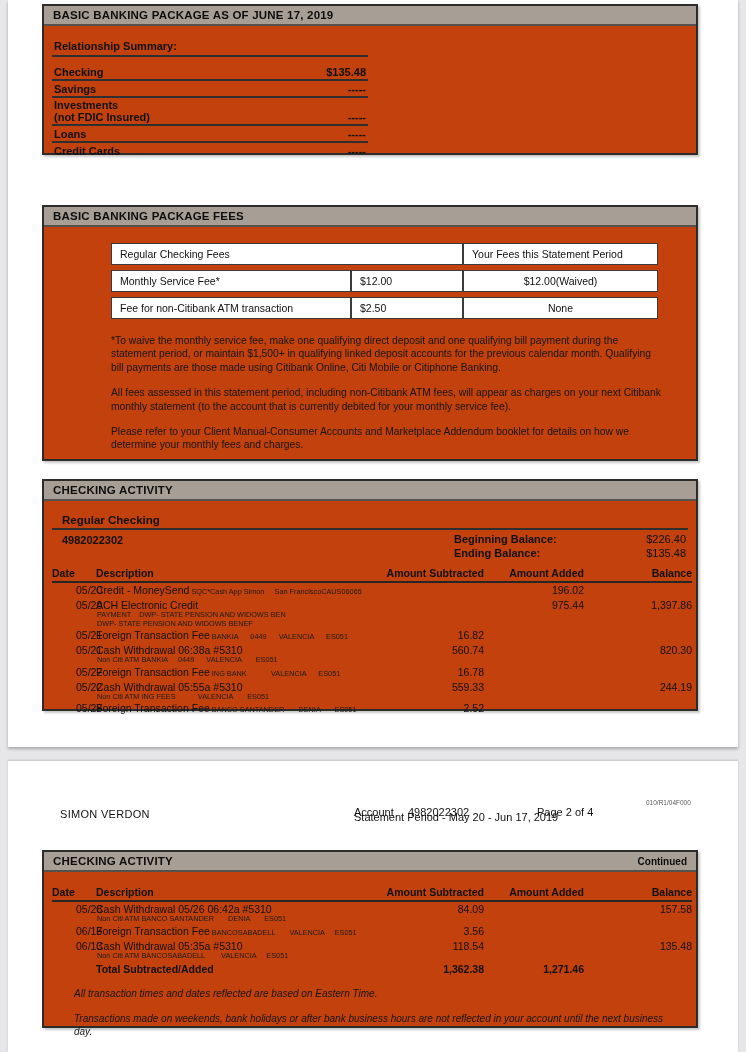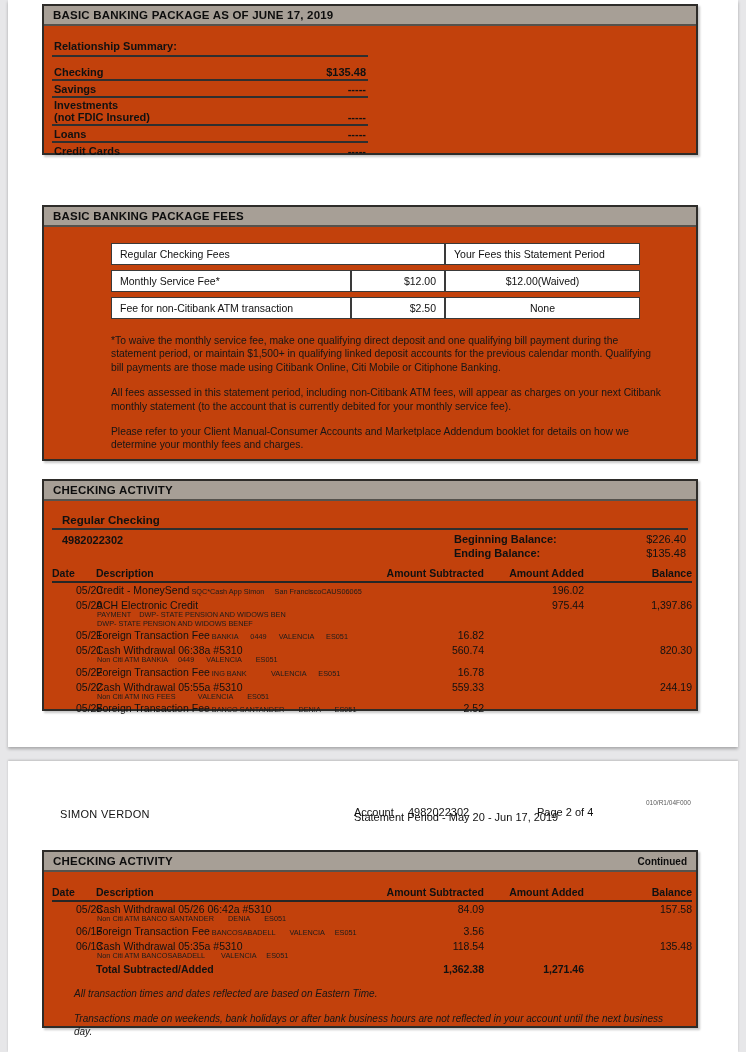--- a/index.html
+++ b/index.html
@@ -34,21 +34,21 @@
   .sumrow .lbl2{display:block;font-weight:bold;}
   .sumrow .val{text-align:right;padding-top:1px;}
 
   
   .sec-fees{top:205px;height:256px;}
   table.fees{border-collapse:separate;border-spacing:0 5px;margin:11px 0 0 67px;table-layout:fixed;}
   table.fees td,table.fees th{border:1px solid #3a3a3a;font-size:10.5px;font-weight:normal;
         padding:4px 8px;box-sizing:border-box;text-align:left;vertical-align:middle;background:#fff;}
   table.fees th{height:14px;}
   table.fees .cw1{width:240px;}
-  table.fees .cw2{width:94px;text-align:right;}
+  table.fees .cw2{width:112px;text-align:left;}
   table.fees .cw3{width:195px;text-align:center;}
   table.fees th.cw3{text-align:left;}
   .fee-notes{margin:10px 0 0 67px;width:552px;}
   .fee-notes p{margin:0 0 12px 0;font-size:10.3px;line-height:13.4px;color:#161616;}
 
   
   .sec-activity1{top:479px;height:232px;}
   .sec-activity2{top:89px;height:178px;}
   .rc-line{margin:13px 8px 0 8px;border-bottom:2px solid #2f2f2f;padding:0 0 2px 10px;
            font-size:11.5px;font-weight:bold;}

